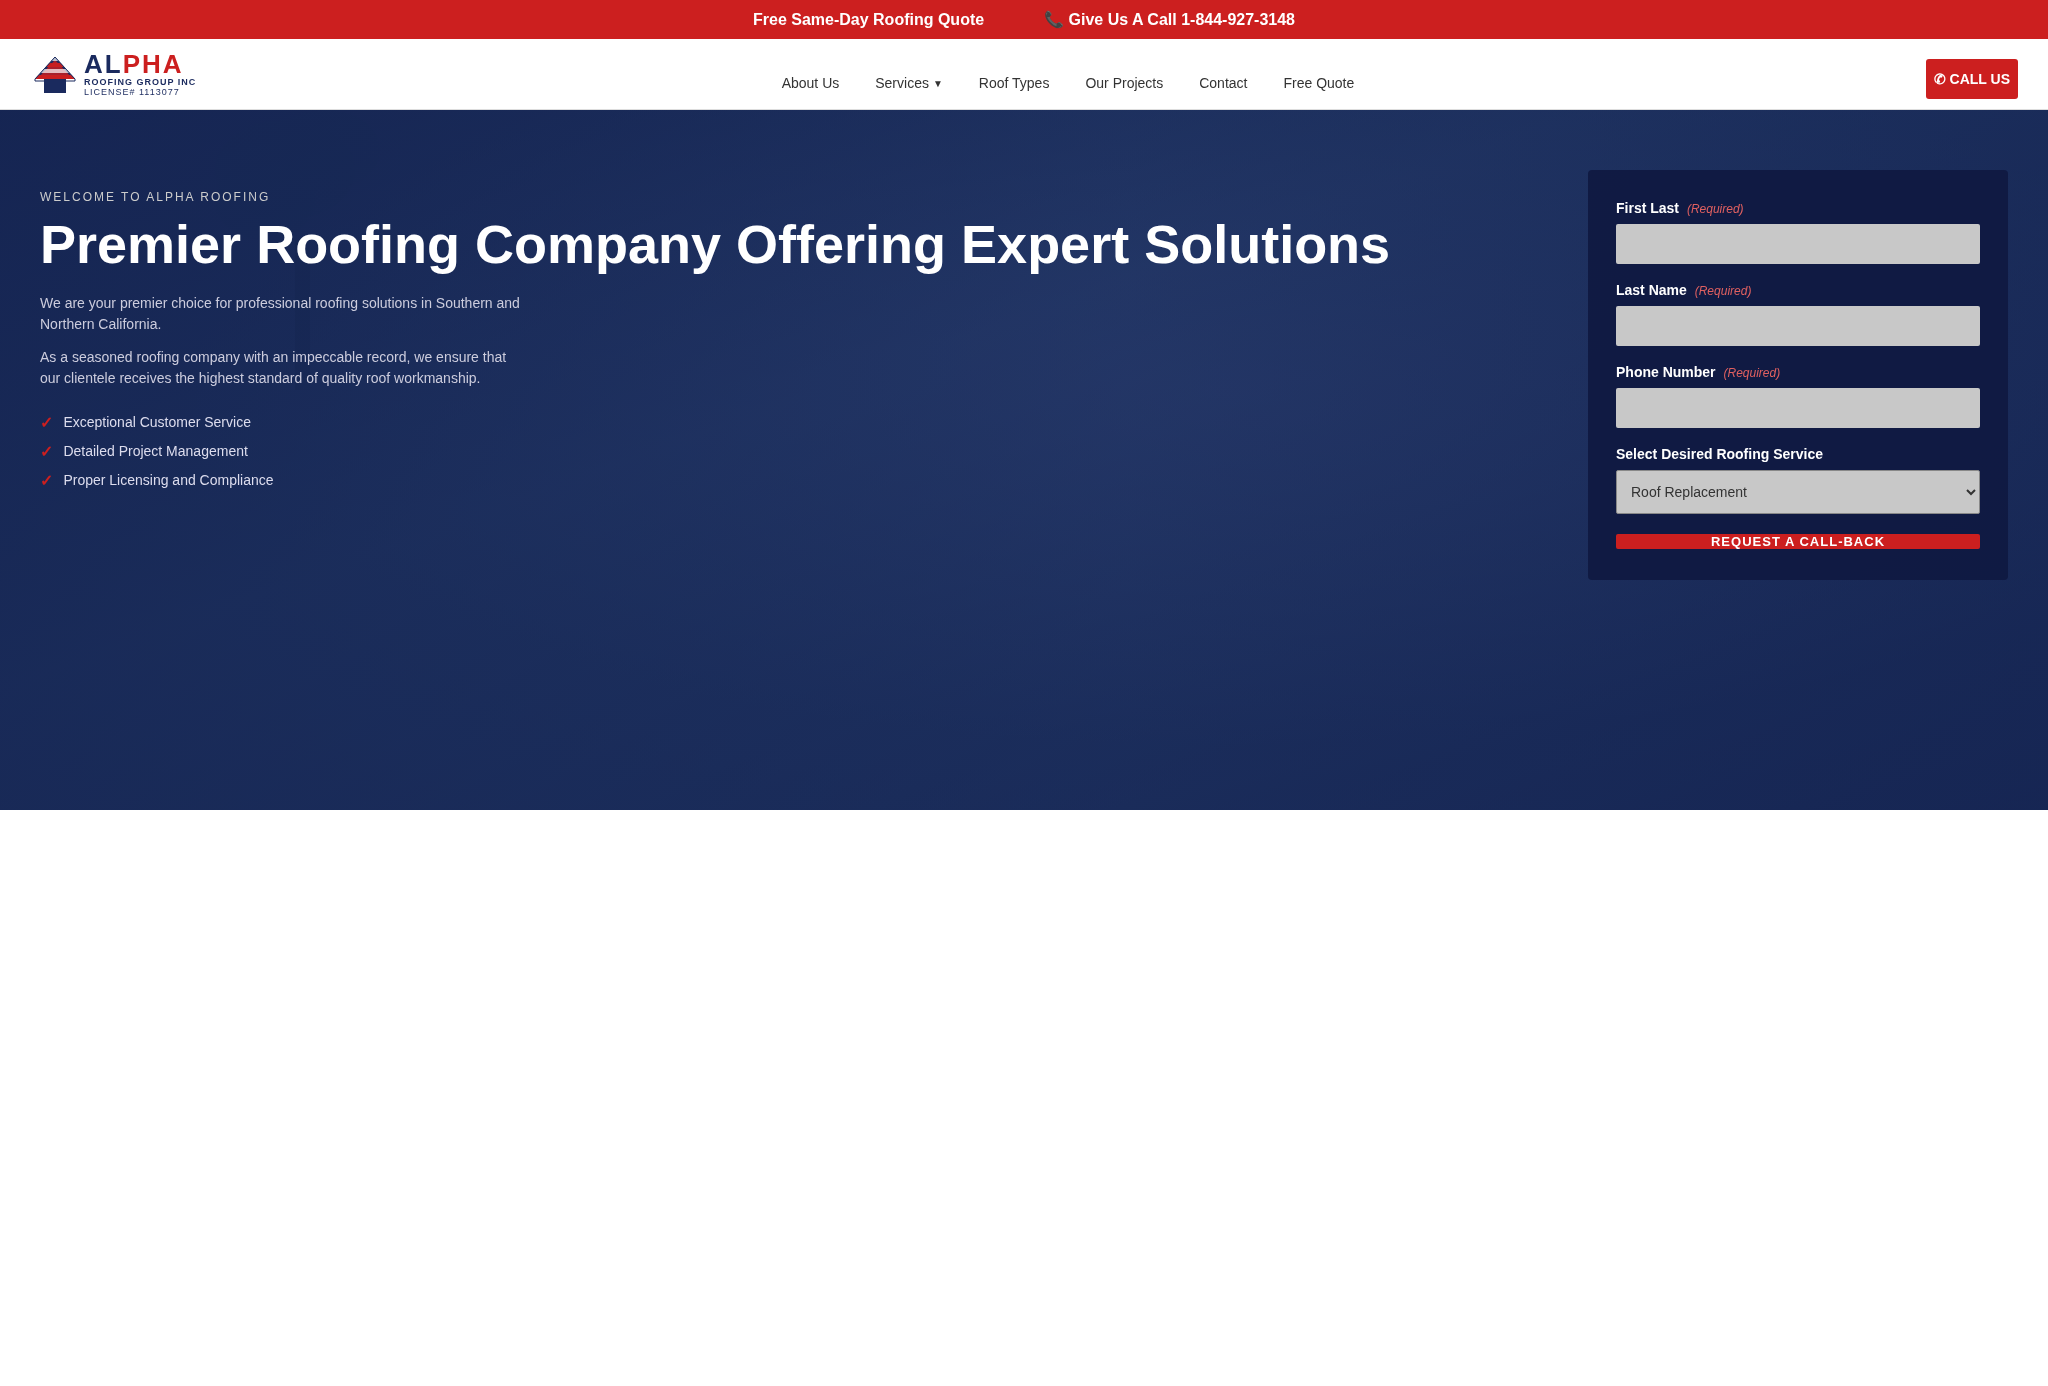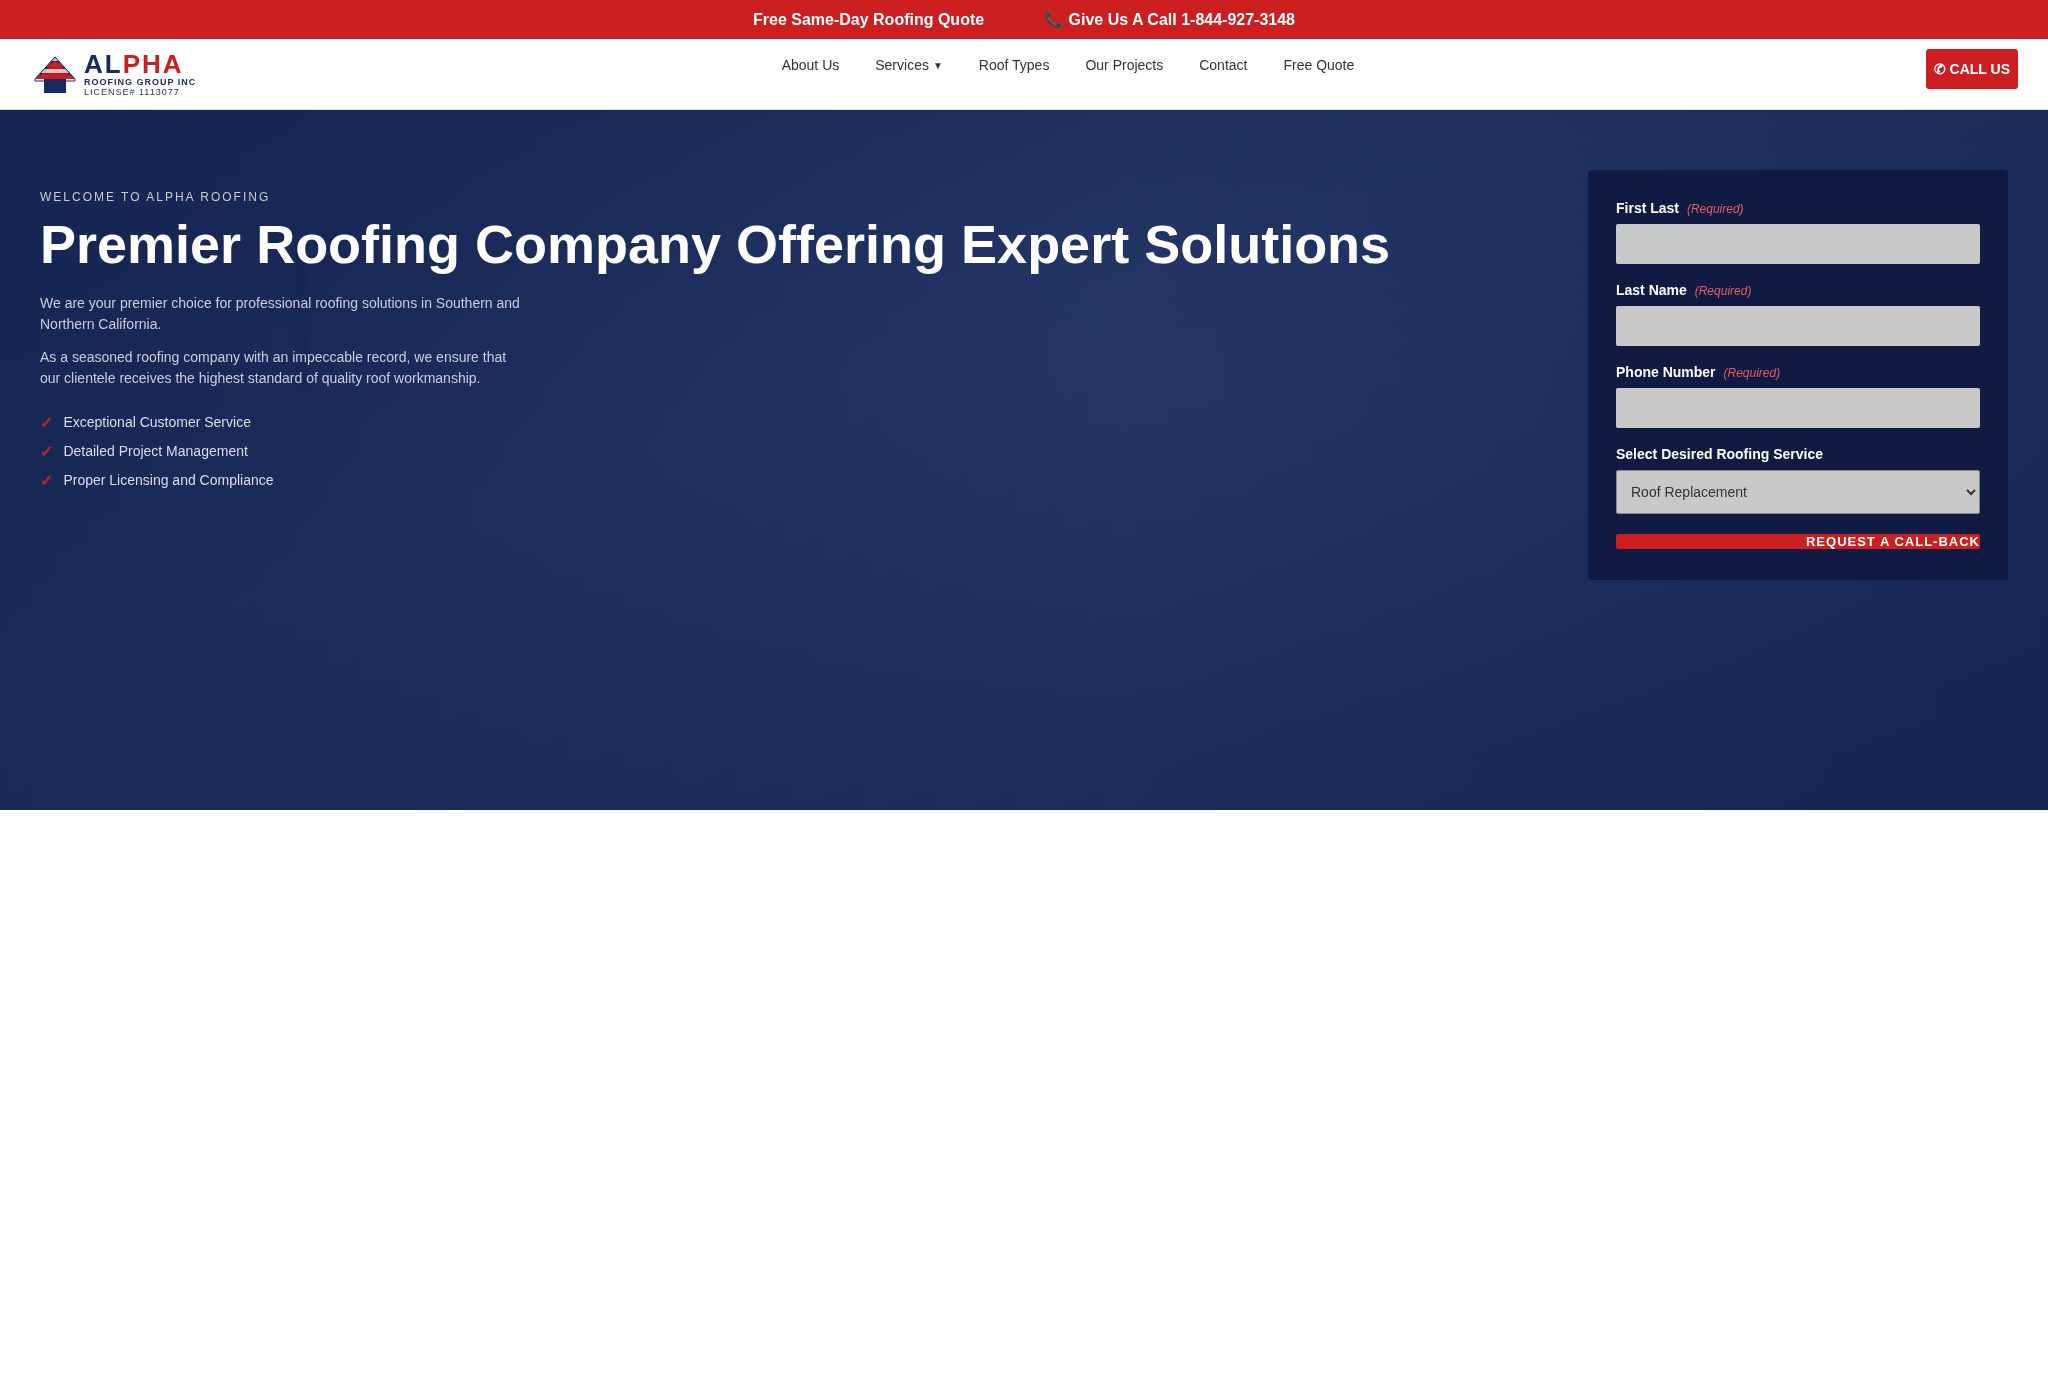--- a/index.html
+++ b/index.html
@@ -15,21 +15,21 @@
       gap: 60px;
       padding: 10px 20px;
       font-size: 16px;
       font-weight: bold;
     }
 
     
     .navbar {
       background-color: #fff;
       display: flex;
-      align-items: flex-start;
+      align-items: flex-end;
       padding: 10px 30px;
       border-bottom: 1px solid #ddd;
       position: relative;
       z-index: 10;
     }
     .logo-area {
       display: flex;
       flex-direction: column;
       align-items: flex-start;
       min-width: 180px;
@@ -249,21 +249,20 @@
       width: 100%;
       background-color: #cc1f1f;
       color: white;
       border: none;
       font-size: 13px;
       font-weight: bold;
       letter-spacing: 1px;
       cursor: pointer;
       border-radius: 2px;
       text-transform: uppercase;
-      text-align: right;
     }
 
     .select-label {
       display: block;
       color: #fff;
       font-size: 14px;
       font-weight: bold;
       margin-bottom: 8px;
     }
   </style>

